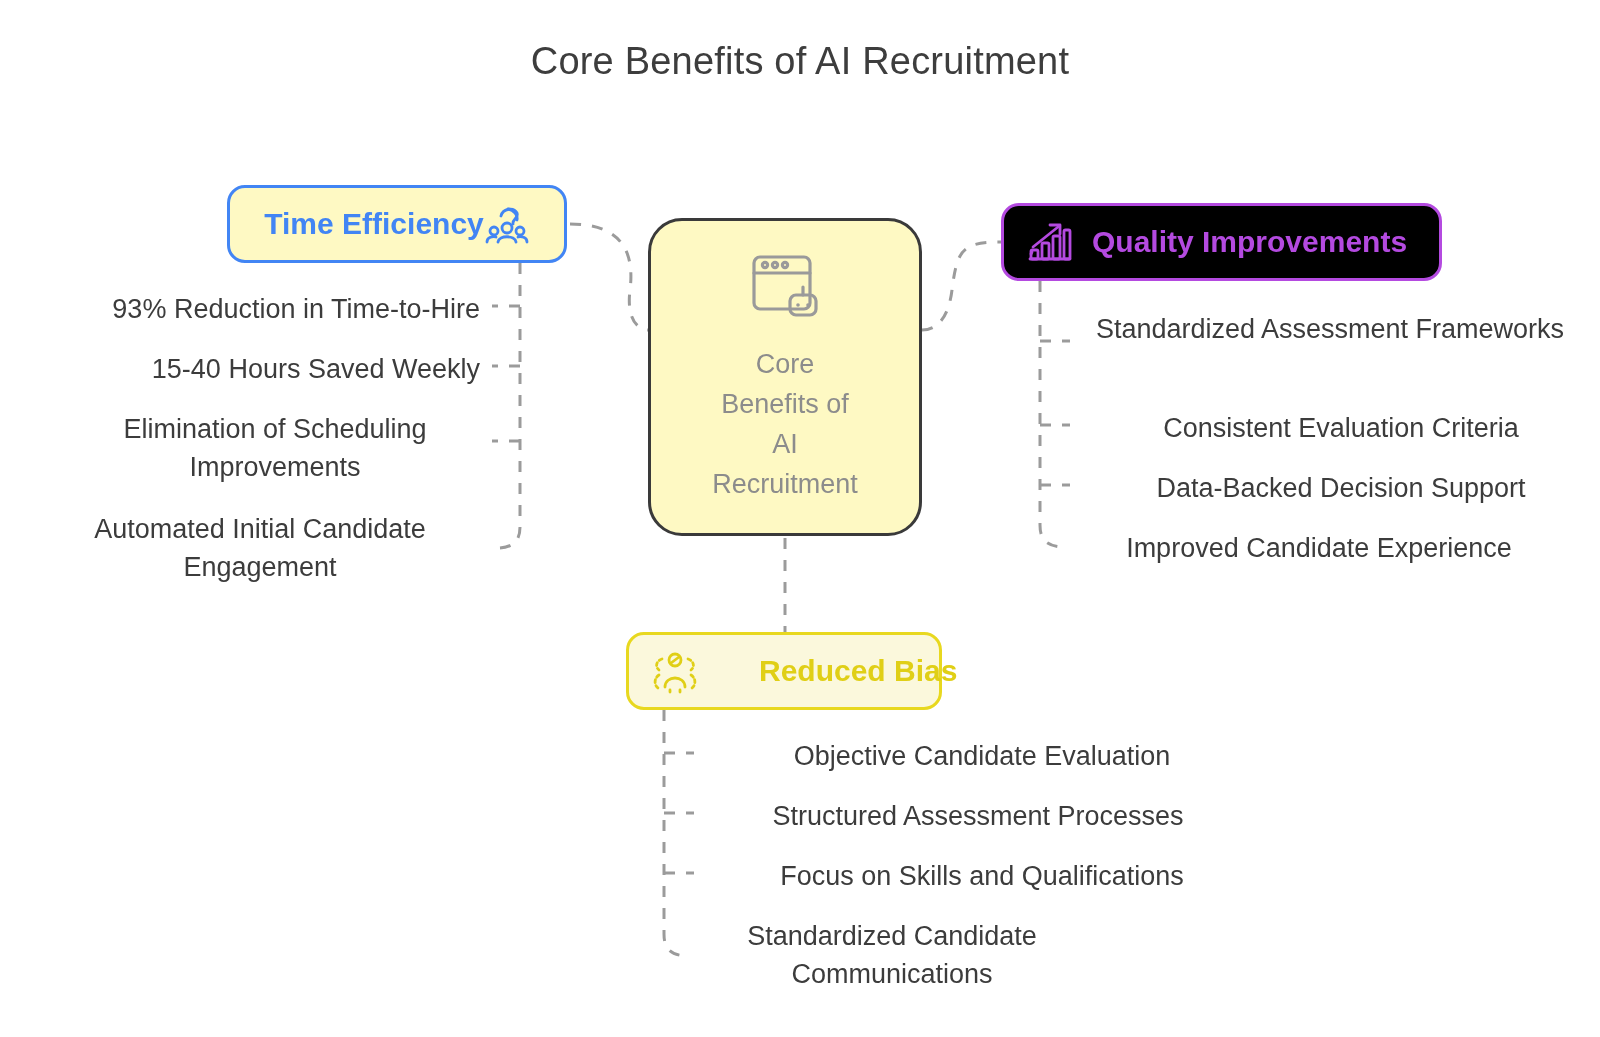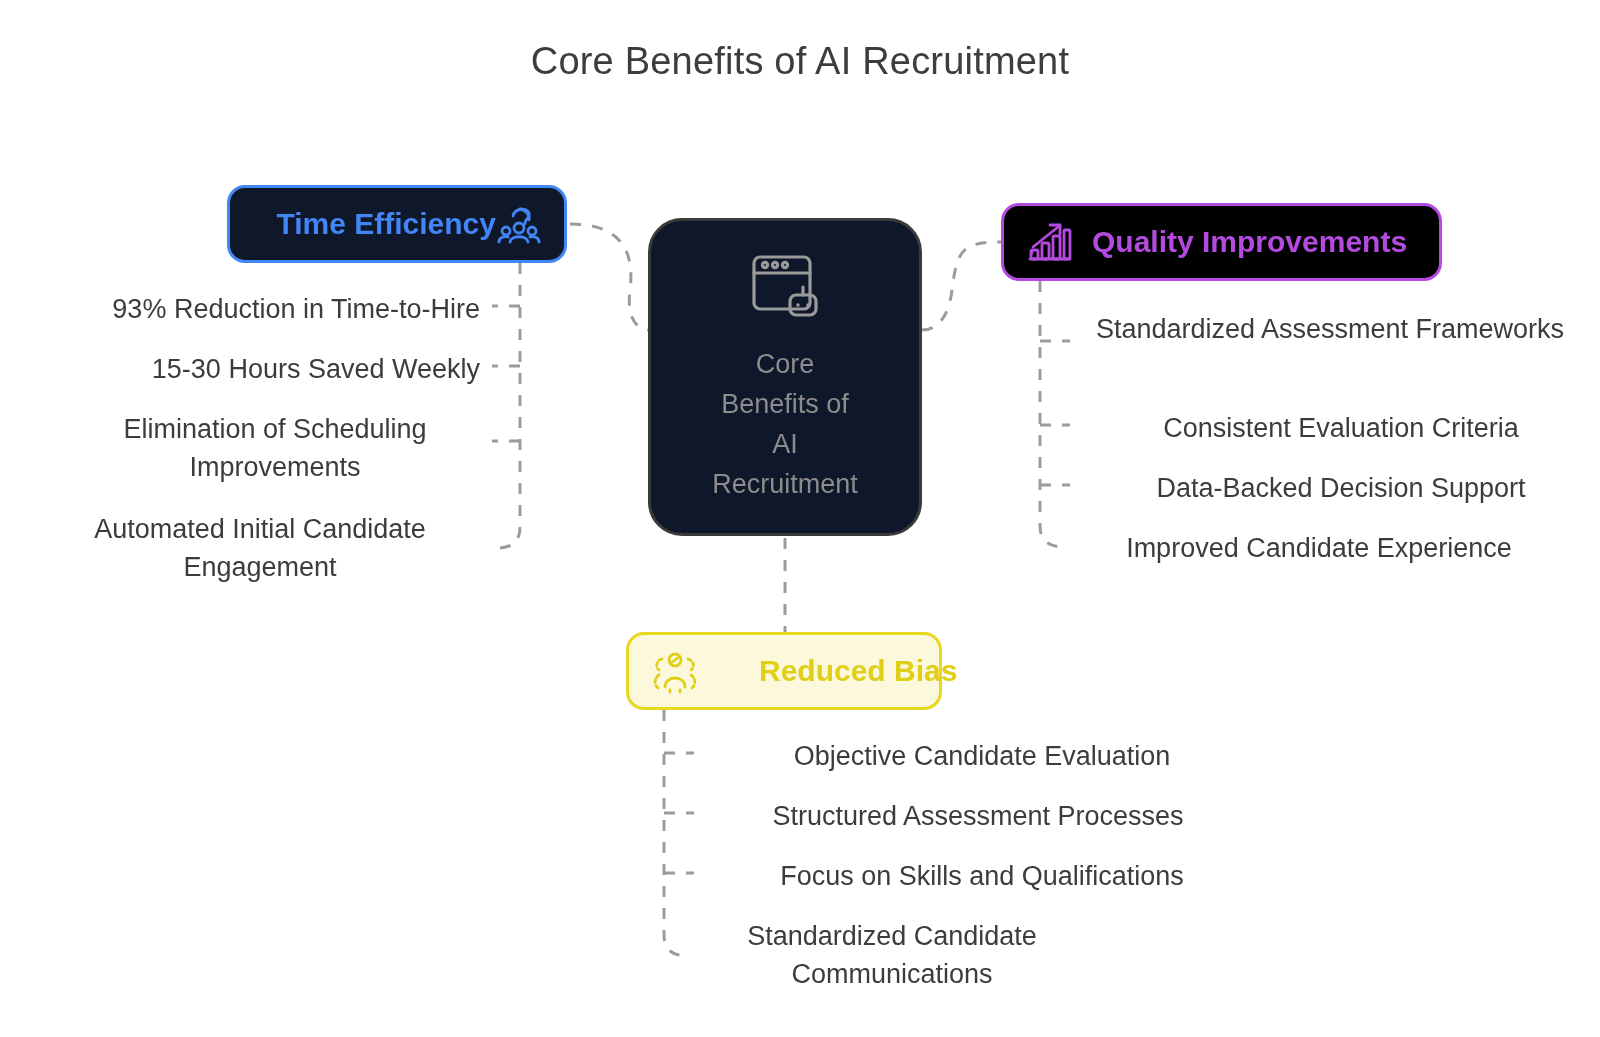--- a/index.html
+++ b/index.html
@@ -52,21 +52,21 @@
     stroke-dasharray: 11 11;
   }
 
   
   #central-node {
     position: absolute;
     left: 648px;
     top: 218px;
     width: 274px;
     height: 318px;
-    background: #0f172a;
+    background: #fef9c3;
     border: 3px solid #3a3a3a;
     border-radius: 34px;
     box-sizing: border-box;
     display: flex;
     flex-direction: column;
     align-items: center;
     justify-content: center;
   }
   #central-node .node-icon { margin-bottom: 14px; }
   #central-node .node-text {
@@ -91,23 +91,23 @@
   }
   .pill .pill-label {
     font-size: 30px;
     font-weight: 700;
     white-space: nowrap;
   }
   .pill .pill-icon { display: flex; align-items: center; }
 
   #pill-time {
     left: 227px; top: 185px; width: 340px;
-    background: #0f172a;
+    background: #fef9c3;
     border-color: #4285f4;
-    justify-content: flex-end;
+    justify-content: center;
   }
   #pill-time .pill-label { color: #4285f4; }
 
   #pill-quality {
     left: 1001px; top: 203px; width: 441px;
     background: #000000;
     border-color: #b44ae0;
   }
   #pill-quality .pill-label { color: #b44ae0; margin-left: 18px; }
 
@@ -222,21 +222,21 @@
       <path d="M11 12 C5 14, 4 20, 8 23" stroke-dasharray="3 3"></path>
       <path d="M8 28 C3 31, 3 38, 7 41" stroke-dasharray="3 3"></path>
       <path d="M37 12 C43 14, 44 20, 40 23" stroke-dasharray="3 3"></path>
       <path d="M40 28 C45 31, 45 38, 41 41" stroke-dasharray="3 3"></path>
     </svg>
   </span>
   <span class="pill-label">Reduced Bias</span>
 </div>
 
 <div class="leaf leaf-right" style="left:20px; top:290px; width:460px;">93% Reduction in Time-to-Hire</div>
-<div class="leaf leaf-right" style="left:20px; top:350px; width:460px;">15-30 Hours Saved Weekly</div>
+<div class="leaf leaf-right" style="left:20px; top:350px; width:460px;">15-40 Hours Saved Weekly</div>
 <div class="leaf leaf-center-l" style="left:70px; top:410px; width:410px;">Elimination of Scheduling Improvements</div>
 <div class="leaf leaf-center-l" style="left:40px; top:510px; width:440px;">Automated Initial Candidate Engagement</div>
 
 <div class="leaf leaf-center-l" style="left:1080px; top:310px; width:500px;">Standardized Assessment Frameworks</div>
 <div class="leaf leaf-left" style="left:1086px; top:409px; width:510px;">Consistent Evaluation Criteria</div>
 <div class="leaf leaf-left" style="left:1086px; top:469px; width:510px;">Data-Backed Decision Support</div>
 <div class="leaf leaf-left" style="left:1064px; top:529px; width:510px;">Improved Candidate Experience</div>
 
 <div class="leaf leaf-left" style="left:712px; top:737px; width:540px;">Objective Candidate Evaluation</div>
 <div class="leaf leaf-left" style="left:708px; top:797px; width:540px;">Structured Assessment Processes</div>

